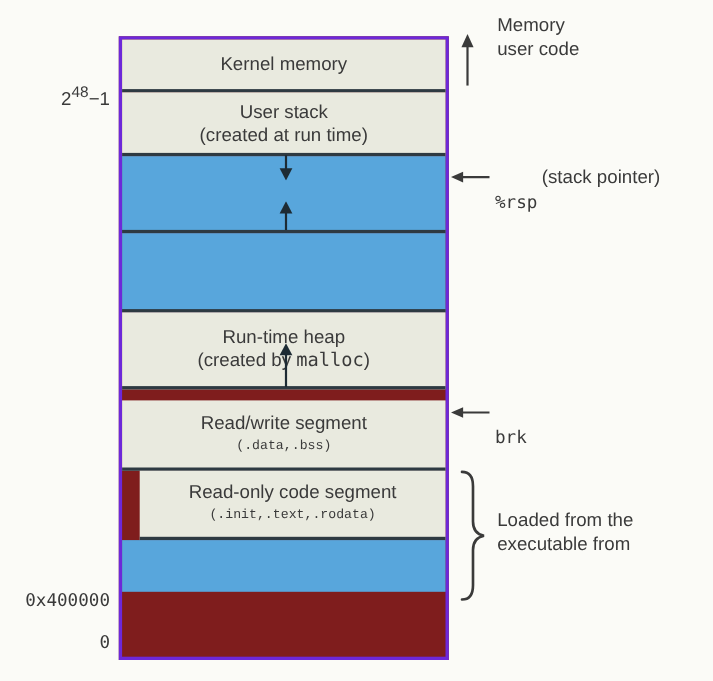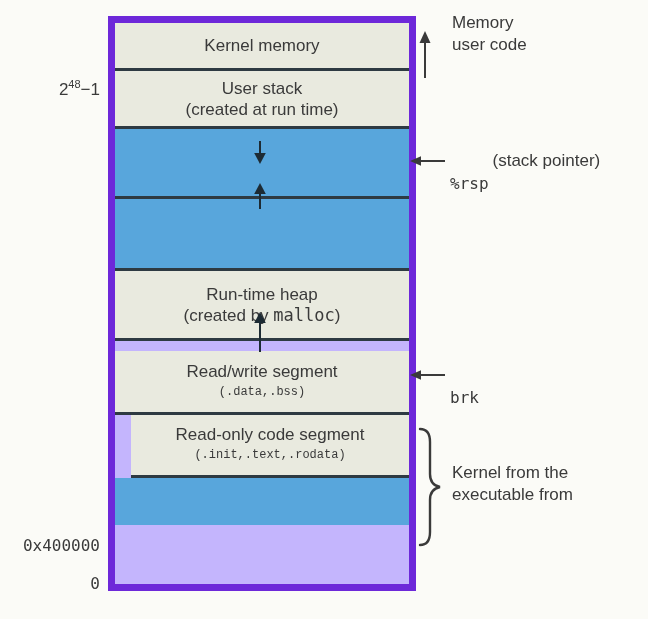--- a/index.html
+++ b/index.html
@@ -8,24 +8,24 @@
     background:#fbfbf7;
     font-family:"Liberation Sans", sans-serif;
     color:#3a3a3a;
     position:relative;
     overflow:hidden;
   }
   .canvas{position:absolute;left:0;top:0;width:648px;height:619px;}
 
   
   .membox{
-    position:absolute;left:108px;top:16px;
+    position:absolute;left:108px;top:33px;
     width:294px;height:561px;
-    border:7px solid #6d28d9;
-    background:#c4b5fd;
+    border:3px solid #6d28d9;
+    background:#7f1d1d;
   }
   .seg{
     box-sizing:content-box;
     display:flex;flex-direction:column;justify-content:center;align-items:center;
     text-align:center;
     border-bottom:3px solid #2e3a42;
     font-size:17px;line-height:21px;
     position:relative;
   }
   .seg:last-child{border-bottom:none;}
@@ -46,21 +46,21 @@
 
   
   .addr{
     position:absolute;
     right:548px;
     width:110px;
     text-align:right;
     font-size:17px;
     white-space:nowrap;
   }
-  .addr sup{font-size:11px;line-height:0;}
+  .addr sup{font-size:14px;line-height:0;}
   .addr-top{top:80px;}
   .addr-code{top:536px;font-family:"DejaVu Sans Mono", monospace;font-size:16px;}
   .addr-zero{top:574px;font-family:"DejaVu Sans Mono", monospace;font-size:16px;}
 
   
   .note{position:absolute;font-size:17px;line-height:22px;white-space:nowrap;}
   .note-kernel{left:452px;top:12px;}
   .note-loaded{left:452px;top:462px;}
   .pointer-row{
     position:absolute;display:flex;align-items:center;gap:4px;
@@ -164,17 +164,17 @@
       <polygon points="0,6 11,1.2 11,10.8" fill="#3a3a3a"></polygon>
     </svg>
     <span class="mono" style="font-size:16px">brk</span>
   </div>
 
   <svg class="brace" width="26" height="120" viewBox="0 0 26 120">
     <path d="M3,2 Q13,2 13,15 L13,47 Q13,58 23,60 Q13,62 13,73 L13,105 Q13,118 3,118" fill="none" stroke="#3a3a3a" stroke-width="2.4" stroke-linecap="round"></path>
   </svg>
 
   <div class="note note-loaded">
-    <div>Kernel from the</div>
+    <div>Loaded from the</div>
     <div>executable from</div>
   </div>
 
 </div>
 
 </body></html>

